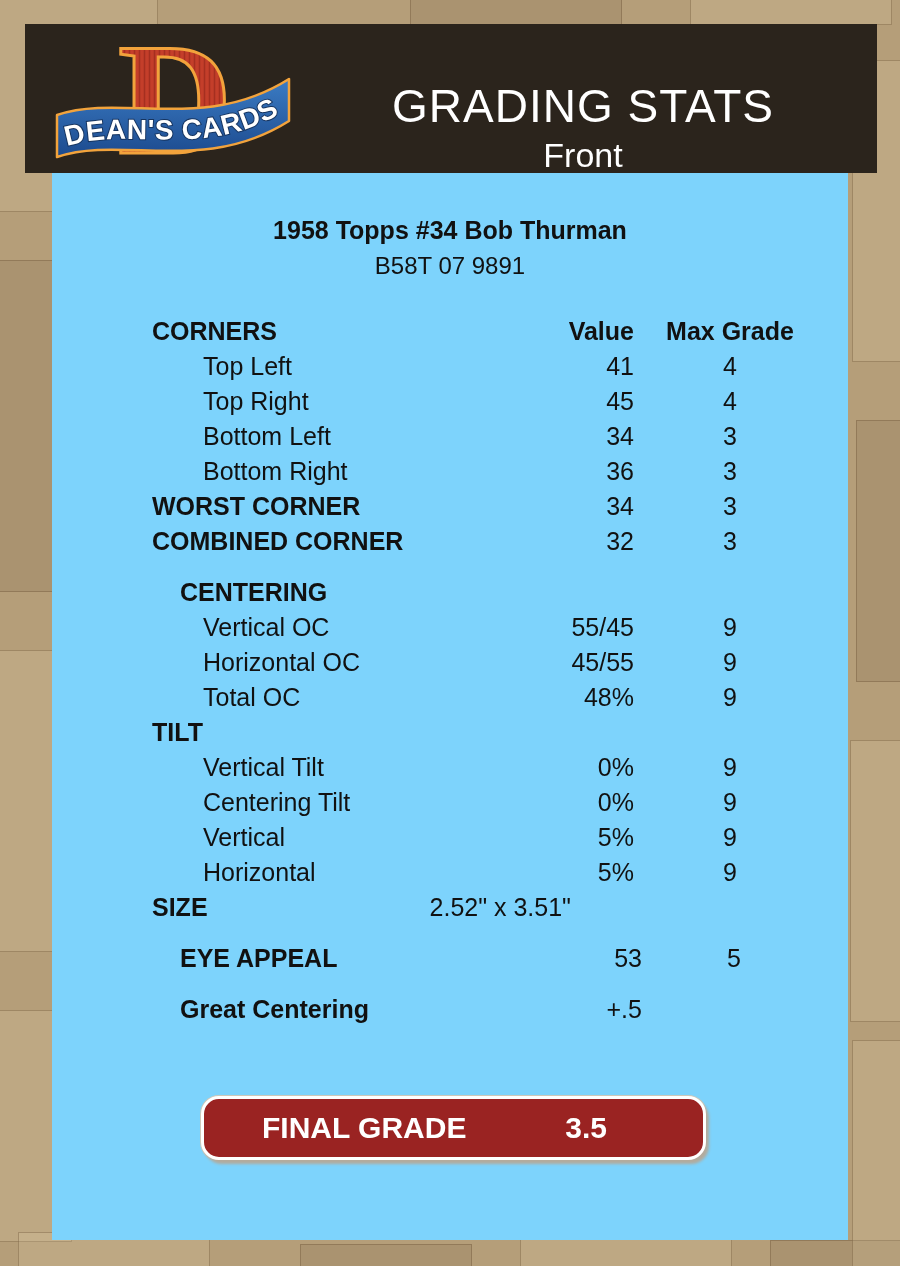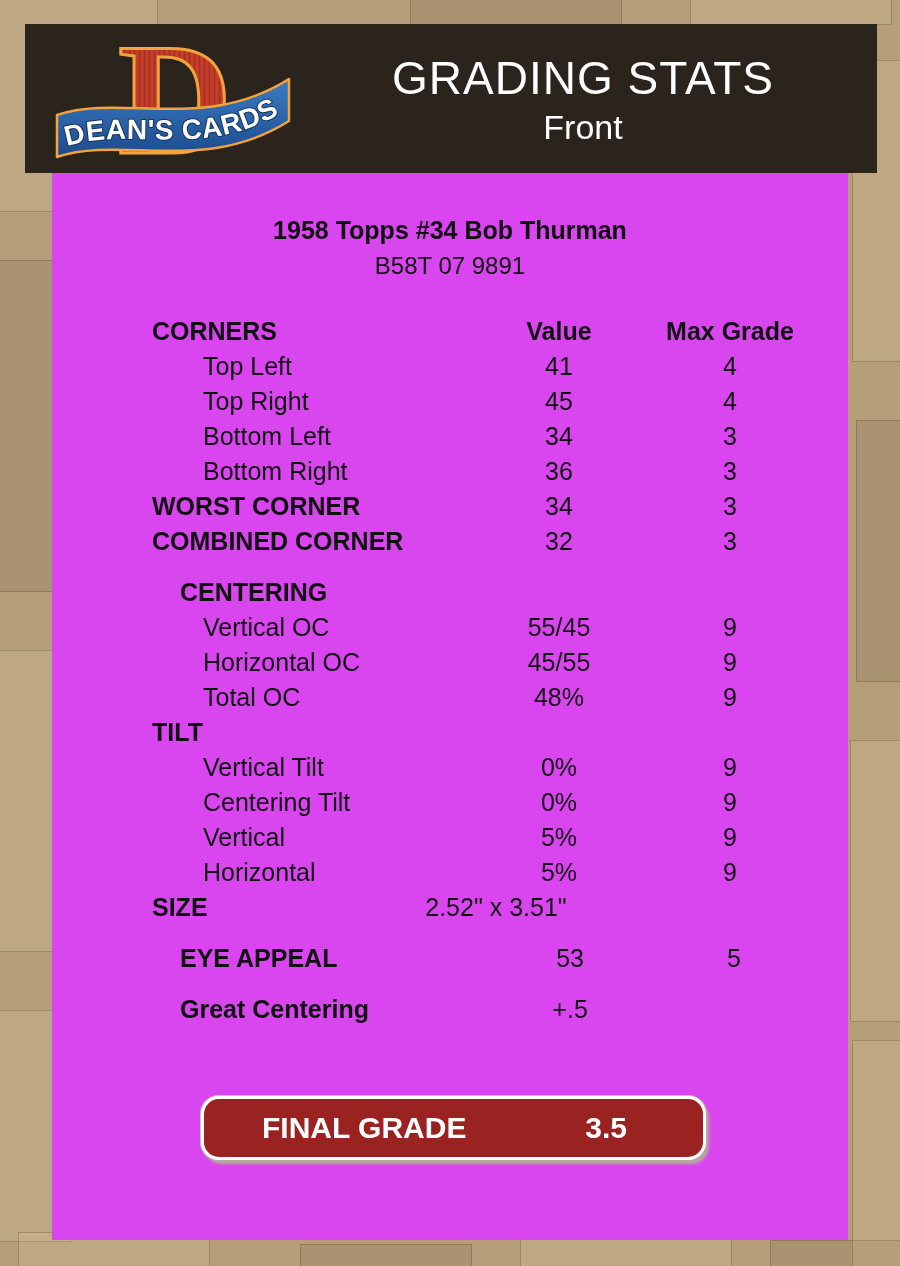--- a/index.html
+++ b/index.html
@@ -30,50 +30,50 @@
   
   .header {
     position:absolute; left:25px; top:24px; width:852px; height:149px;
     background:#2b241c; z-index:2;
   }
   .logo { position:absolute; left:28px; top:5px; width:240px; height:140px; }
   .header-titles {
     position:absolute; left:264px; right:0; top:26px;
     text-align:center; color:#ffffff;
   }
-  .header-title   { font-size:46px; line-height:56px; letter-spacing:1px; }
+  .header-title   { font-size:46px; line-height:56px; letter-spacing:1px;margin-top:28px; }
   .header-subtitle{ font-size:34px; line-height:42px; }
 
   
   .panel {
     position:absolute; left:52px; top:173px; width:796px; height:1067px;
-    background:#d946ef; z-index:2; color:#111;
+    background:#7dd3fc; z-index:2; color:#111;
   }
   .card-title  { margin-top:40px; text-align:center; font-size:25px; font-weight:bold; line-height:35px; }
   .card-serial { text-align:center; font-size:24px; line-height:35px; }
 
   
   .gtable { margin:31px 0 0 100px; width:674px; font-size:25px; }
   .trow { display:flex; height:35px; line-height:35px; }
   .cell-label { width:332px; }
-  .cell-value { width:150px; text-align:center; }
+  .cell-value { width:150px; text-align:right; }
   .cell-max   { width:192px; text-align:center; }
   .bold, .row-section .cell-label { font-weight:bold; }
   .row-item .cell-label { box-sizing:border-box; padding-left:51px; }
   .gap-before { margin-top:16px;margin-left:28px; }
   .value-shift .cell-value { transform:translateX(-63px); }
 
   
   .final-grade {
     position:absolute; left:149px; top:923px; width:505px; height:64px;
     box-sizing:border-box; background:#9a2322;
     border:3px solid #ffffff; border-radius:18px;
     box-shadow:3px 4px 3px #b3ab9d, 0 0 0 1px #cfc8ba;
     display:flex; align-items:center; justify-content:space-between;
-    padding:0 76px 0 58px;
+    padding:0 96px 0 58px;
     color:#ffffff; font-size:30px; font-weight:bold; cursor:pointer;
   }
 </style>
 </head>
 <body>
 
 <div>
   <div class="bgc bgc1"></div>
   <div class="bgc bgc2 dark"></div>
   <div class="bgc bgc3"></div>

